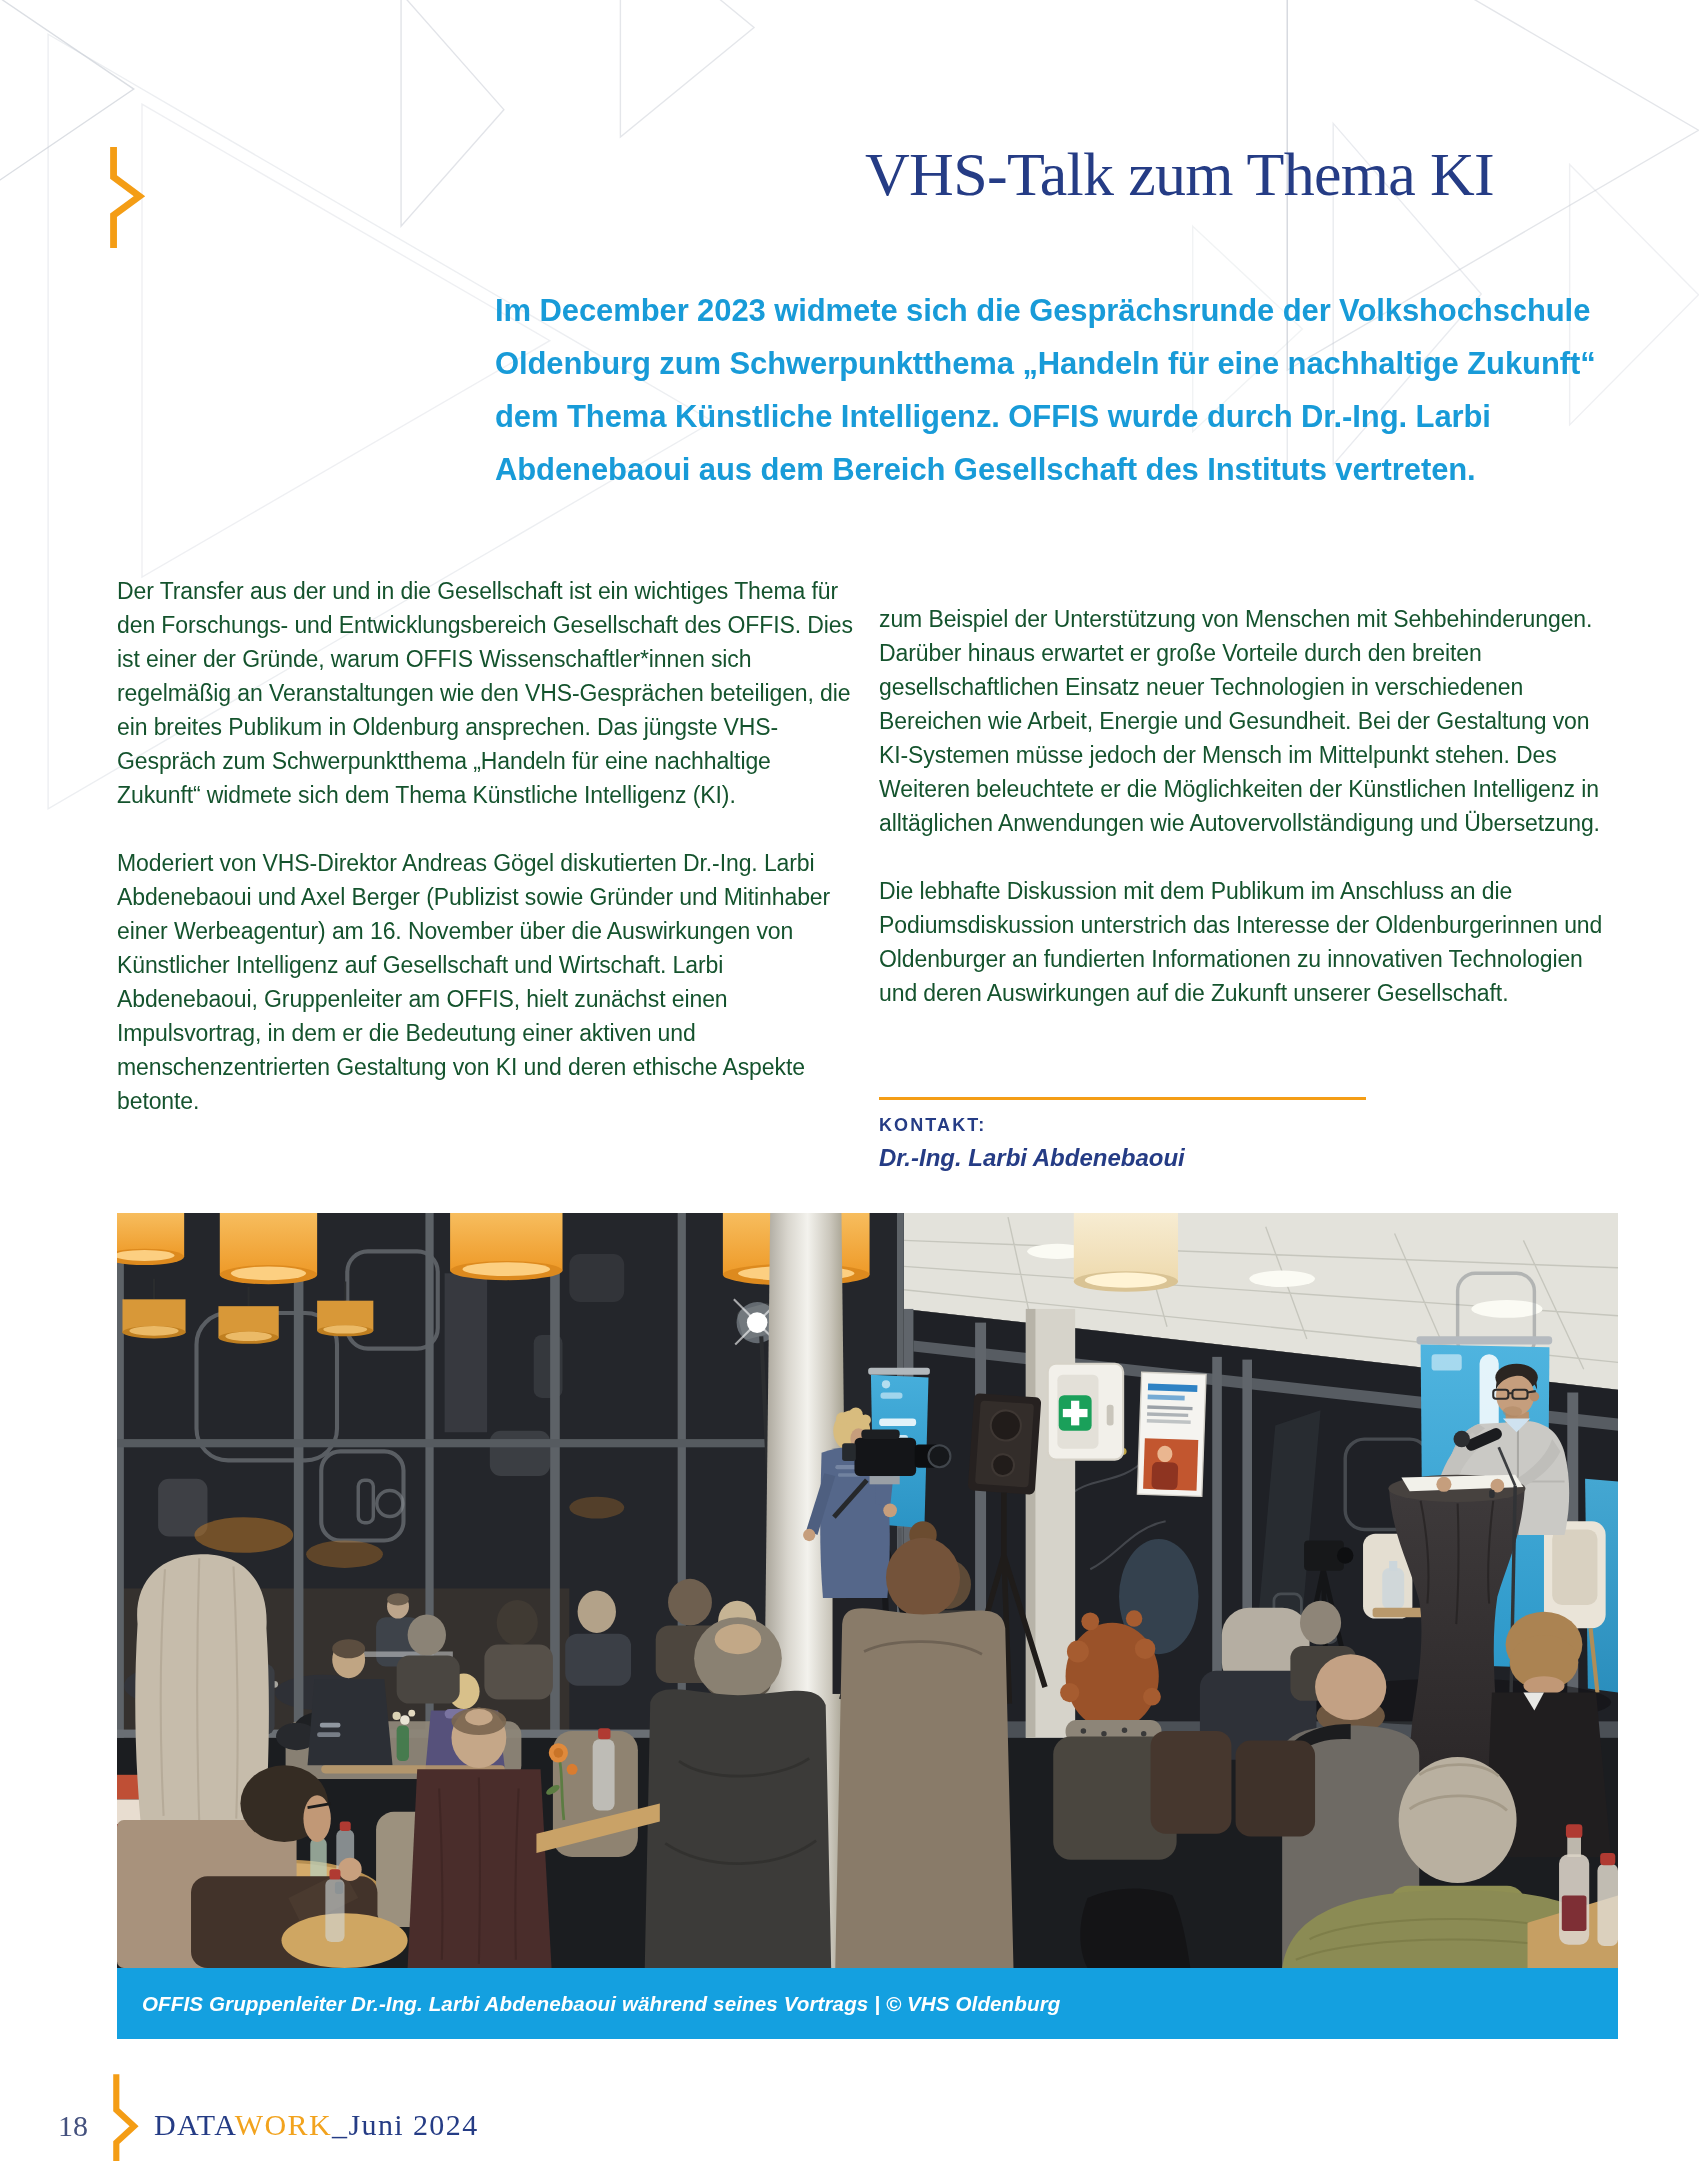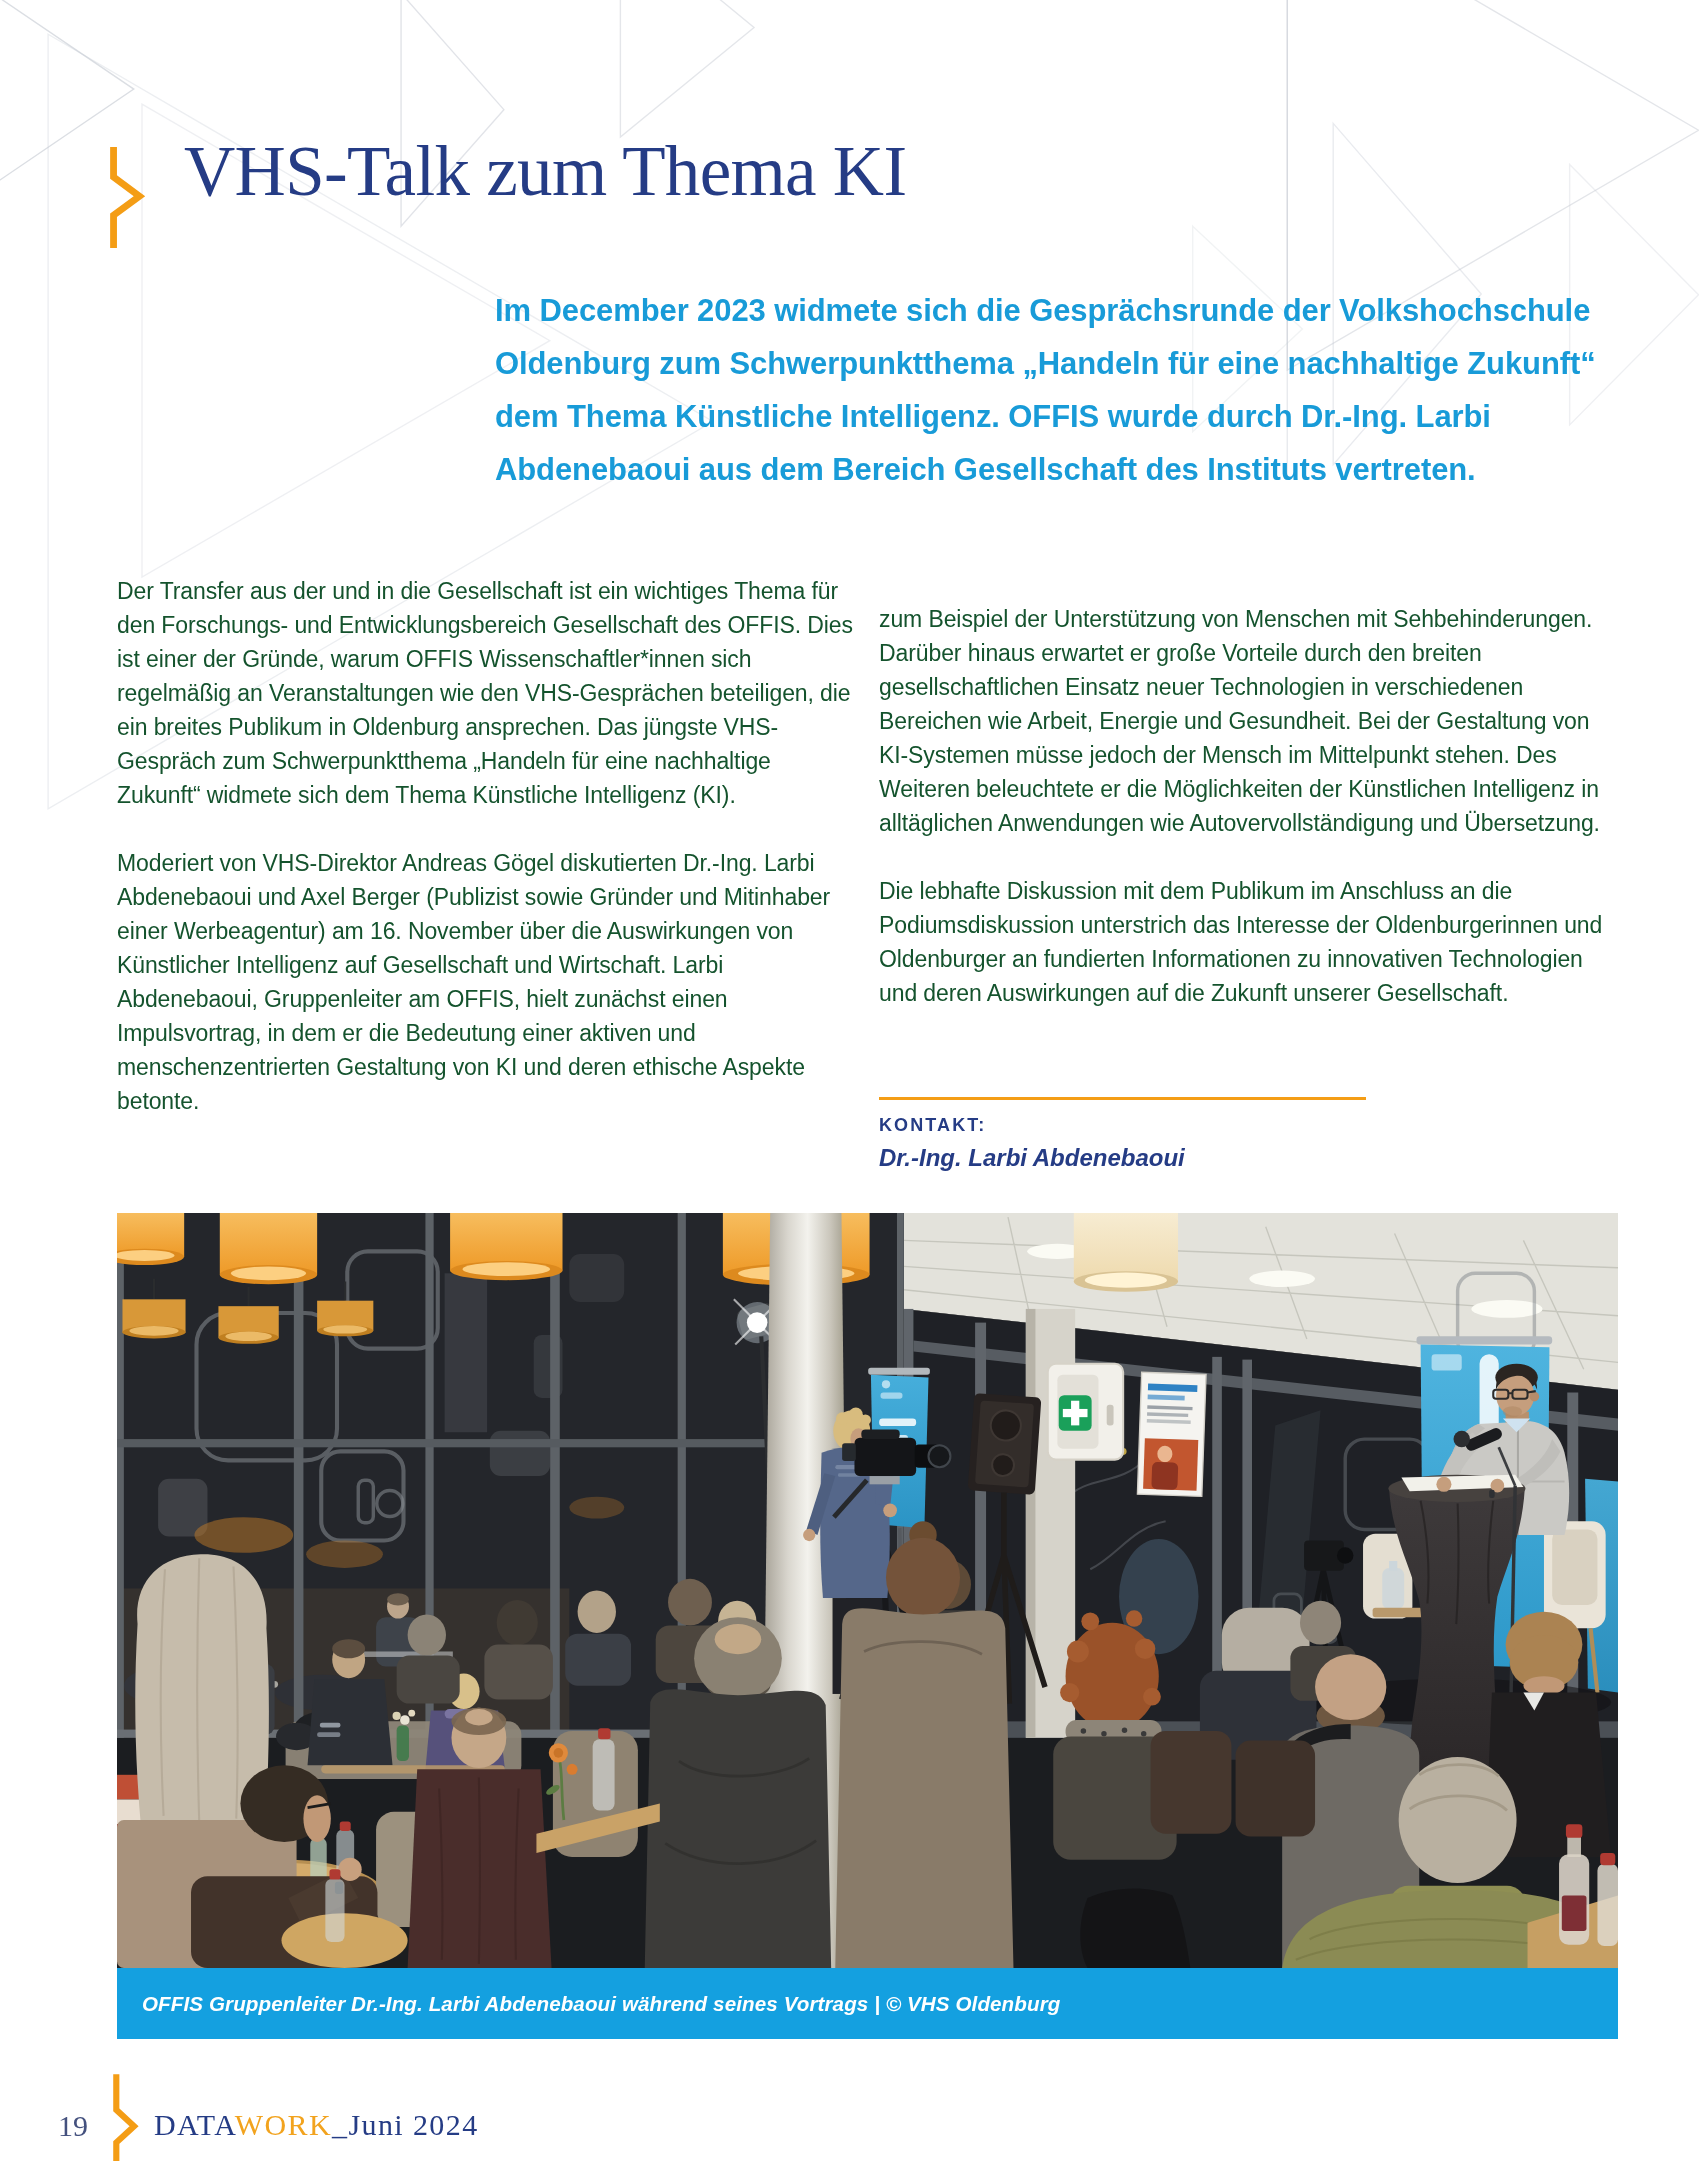--- a/index.html
+++ b/index.html
@@ -1,22 +1,22 @@
 <!DOCTYPE html>
 <html style="font-size:11px"><head>
 <meta charset="utf-8">
 <style>
   html,body{margin:0;padding:0;background:#fff;}
   .page{position:relative;width:1700px;height:2161px;background:#ffffff;overflow:hidden;
         font-family:"Liberation Sans",sans-serif;}
   .bg-pattern{position:absolute;left:0;top:0;width:1700px;height:891px;}
   .title-chevron{position:absolute;left:104px;top:147px;}
-  h1.page-title{position:absolute;left:184px;top:134px;margin:0;width:1302px;
+  h1.page-title{position:absolute;left:184px;top:134px;margin:8px;width:1302px;
       font-family:"Liberation Serif","DejaVu Serif",serif;font-weight:400;
-      font-size:71px;line-height:1.05;color:#253C85;letter-spacing:-0.7px;}
+      font-size:62px;line-height:1.05;color:#253C85;letter-spacing:-0.7px;text-align:right;}
   .intro{position:absolute;left:495px;top:284px;width:1120px;
       font-size:31px;line-height:53px;font-weight:700;color:#189BD8;letter-spacing:-0.1px;}
   .col{position:absolute;top:574px;font-size:23px;line-height:34px;color:#14532d;letter-spacing:-0.1px;}
   .col p{margin:0 0 34px 0;}
   .col-left{left:117px;width:739px;}
   .col-right{left:879px;width:739px;margin-top:28px;}
   .contact{position:absolute;left:879px;top:1097px;width:487px;}
   .contact-rule{height:2.7px;background:#F49D15;margin:0 0 15px 0;}
   .contact-label{font-size:18px;font-weight:700;color:#253C85;letter-spacing:2.1px;}
   .contact-name{font-size:24px;font-weight:700;font-style:italic;color:#253C85;margin-top:8.2px;}
@@ -448,19 +448,19 @@
       <rect x="2114" y="892" width="24" height="20" rx="5" fill="#b03a32"></rect>
       <rect x="2108" y="996" width="36" height="52" rx="4" fill="#7e2f35"></rect>
       <rect x="2160" y="950" width="30" height="120" rx="10" fill="#ded8cc" opacity="0.85"></rect>
       <rect x="2164" y="934" width="22" height="18" rx="5" fill="#b03a32"></rect>
     </svg>
     <div class="caption-bar">
       <span class="caption-text">OFFIS Gruppenleiter Dr.-Ing. Larbi Abdenebaoui während seines Vortrags | © VHS Oldenburg</span>
     </div>
   </div>
 
-  <div class="footer-pageno">19</div>
+  <div class="footer-pageno">18</div>
   <svg class="footer-chevron" width="41" height="88" viewBox="0 0 60 128" fill="none">
     <polyline points="18,0 18,52 44,76 18,100 18,128" stroke="#F49D15" stroke-width="9"></polyline>
   </svg>
   <div class="footer-brand"><span>DATA</span><span class="brand-work">WORK</span><span>_Juni 2024</span></div>
 </div>
 
 
 </body></html>

